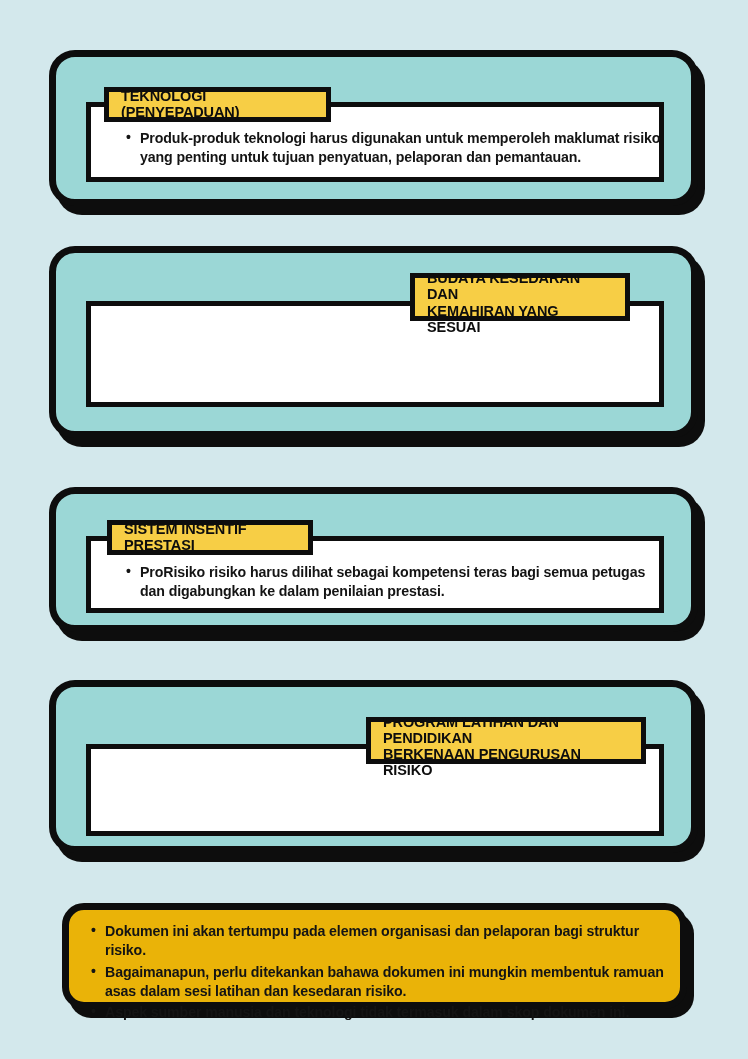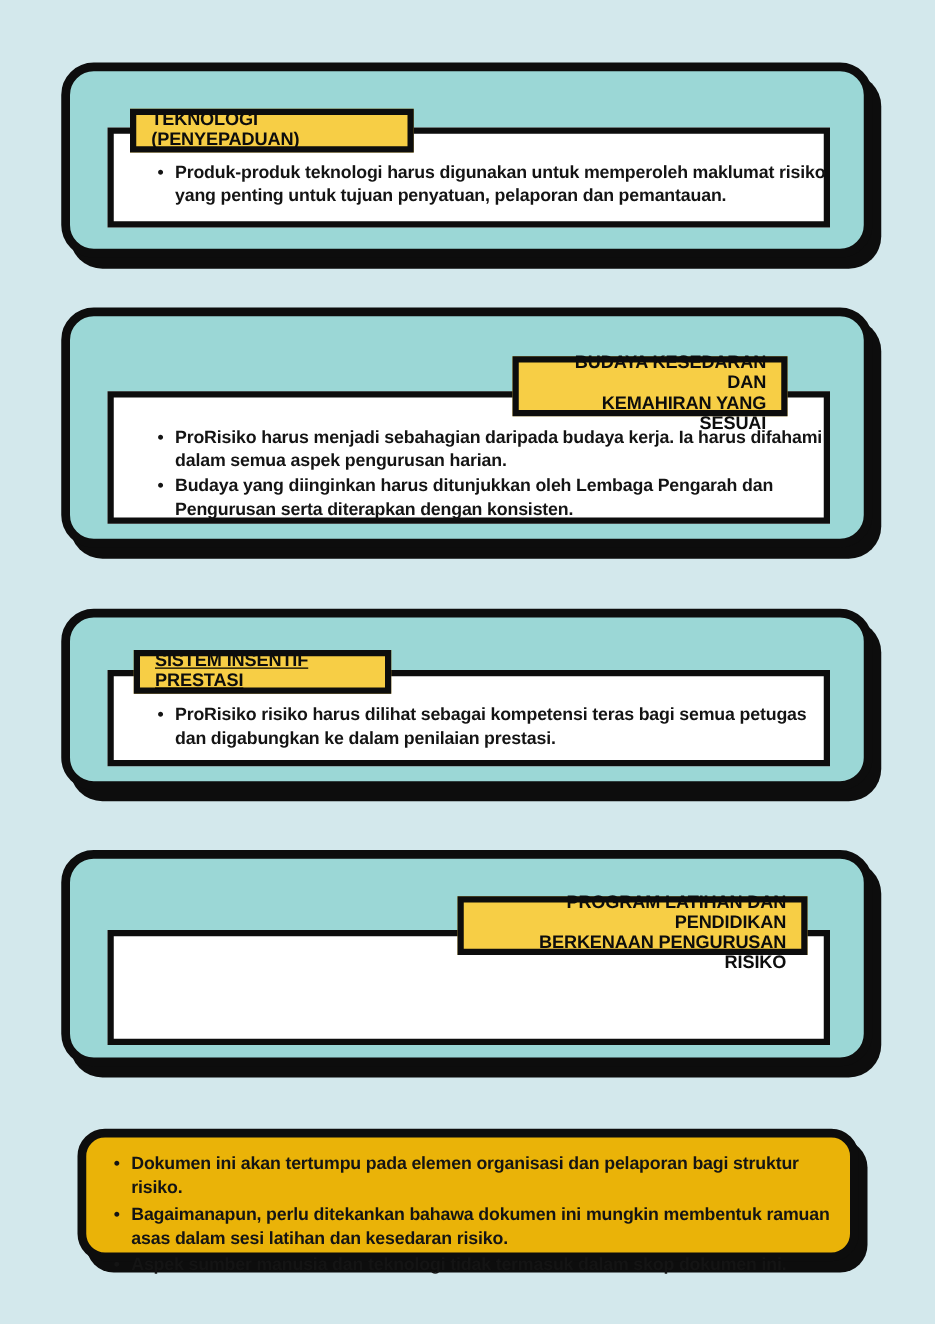--- a/index.html
+++ b/index.html
@@ -62,21 +62,21 @@
     padding: 4px 12px 5px 12px;
   }
   .title-tag .title-text {
     font-size: 14.5px;
     font-weight: bold;
     color: #0d0d0d;
     line-height: 1.12;
     letter-spacing: -0.1px;
     white-space: pre-line;
   }
-  .title-tag.center .title-text { text-align: right; width: 100%; margin-top: 12px; }
+  .title-tag.center .title-text { text-align: left; width: 100%; margin-top: 12px; }
 
   
   ul.bullets {
     list-style: none;
     margin: 12px;
     padding: 0;
     position: relative;
     z-index: 2;
   }
   ul.bullets li {
@@ -152,32 +152,28 @@
 
   <div class="card" style="top:246px; height:192px;">
     <div class="card-inner">
       <div class="content-box" style="left:30px; top:48px; width:578px; height:106px;"></div>
 
       <div class="title-tag center" style="left:354px; top:20px; width:220px; height:48px;">
         <span class="title-text">BUDAYA KESEDARAN DAN
 KEMAHIRAN YANG SESUAI</span>
       </div>
 
-      <ul class="bullets box-text" style="left:56px; top:76px; width:545px;">
-        <li>ProRisiko harus menjadi sebahagian daripada budaya kerja. Ia harus difahami dalam semua aspek pengurusan harian.</li>
-        <li>Budaya yang diinginkan harus ditunjukkan oleh Lembaga Pengarah dan Pengurusan serta diterapkan dengan konsisten.</li>
-      </ul>
     </div>
   </div>
 
   <div class="card" style="top:487px; height:145px;">
     <div class="card-inner">
       <div class="content-box" style="left:30px; top:30px; width:578px; height:77px;"></div>
 
-      <div class="title-tag" style="left:51px; top:14px; width:206px; height:35px;text-decoration:underline;">
+      <div class="title-tag" style="left:51px; top:14px; width:206px; height:35px;">
         <span class="title-text">SISTEM INSENTIF PRESTASI</span>
       </div>
 
       <ul class="bullets box-text" style="left:56px; top:57px; width:540px;">
         <li>ProRisiko risiko harus dilihat sebagai kompetensi teras bagi semua petugas dan digabungkan ke dalam penilaian prestasi.</li>
       </ul>
     </div>
   </div>
 
   <div class="card" style="top:680px; height:173px;">

